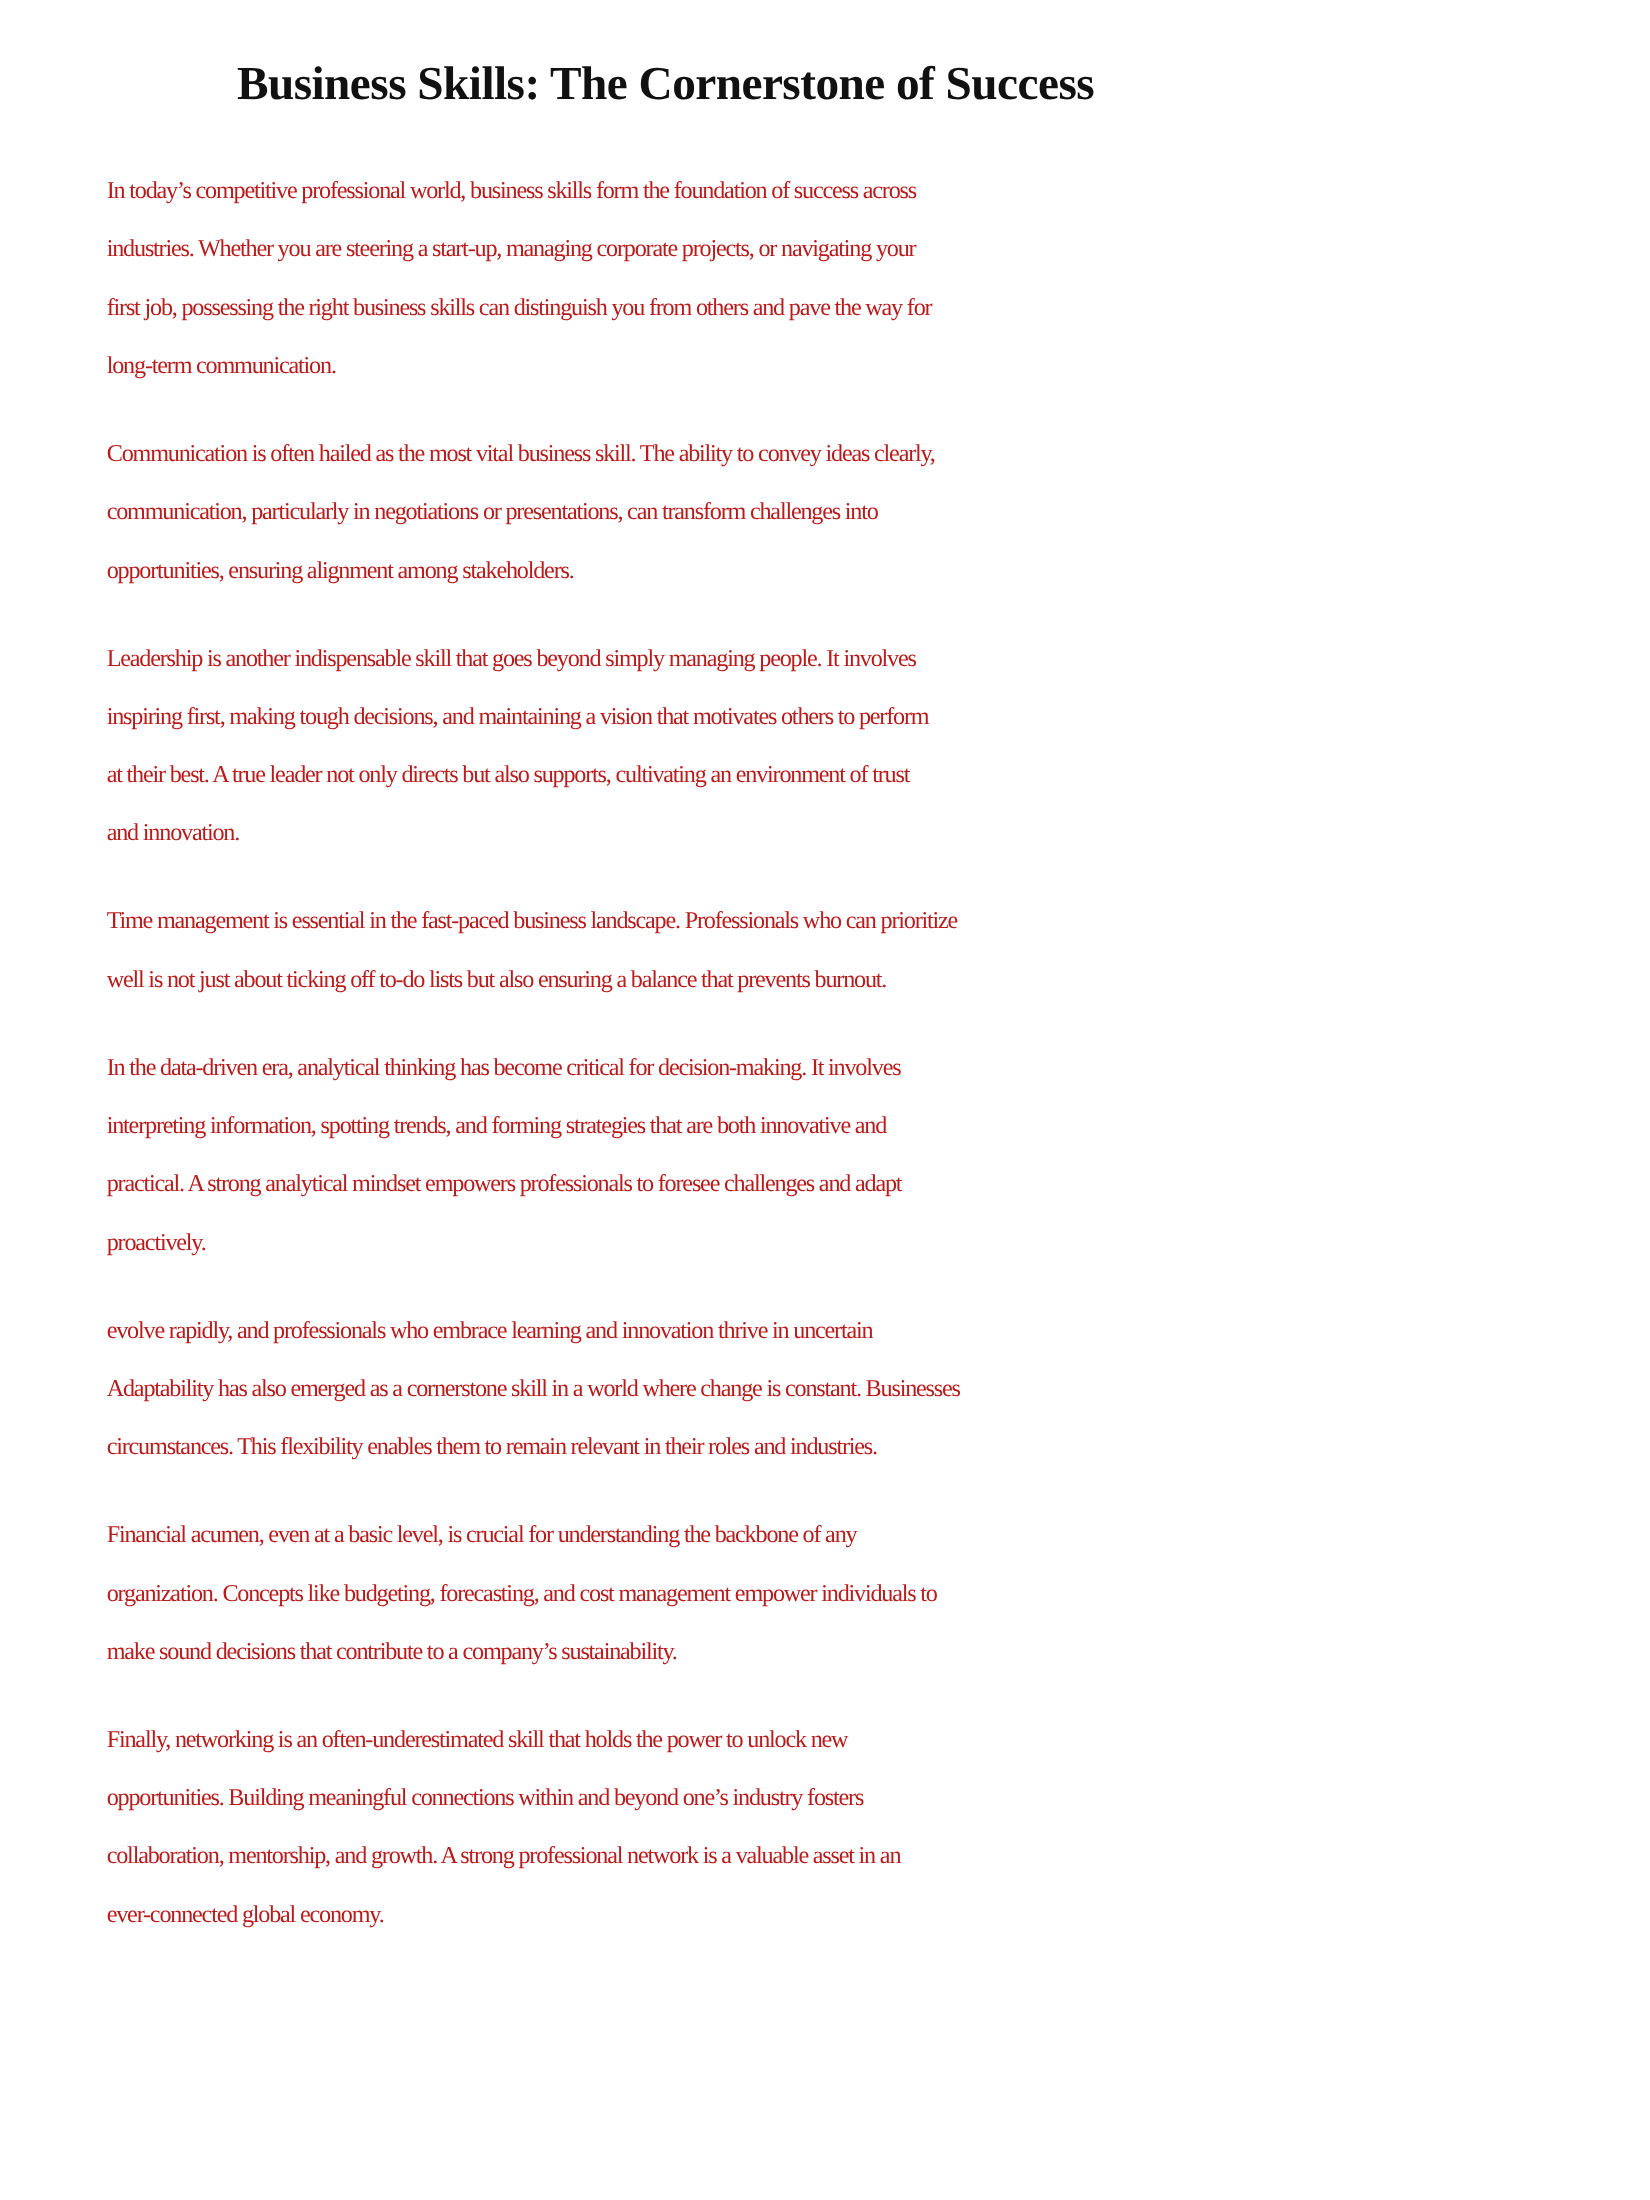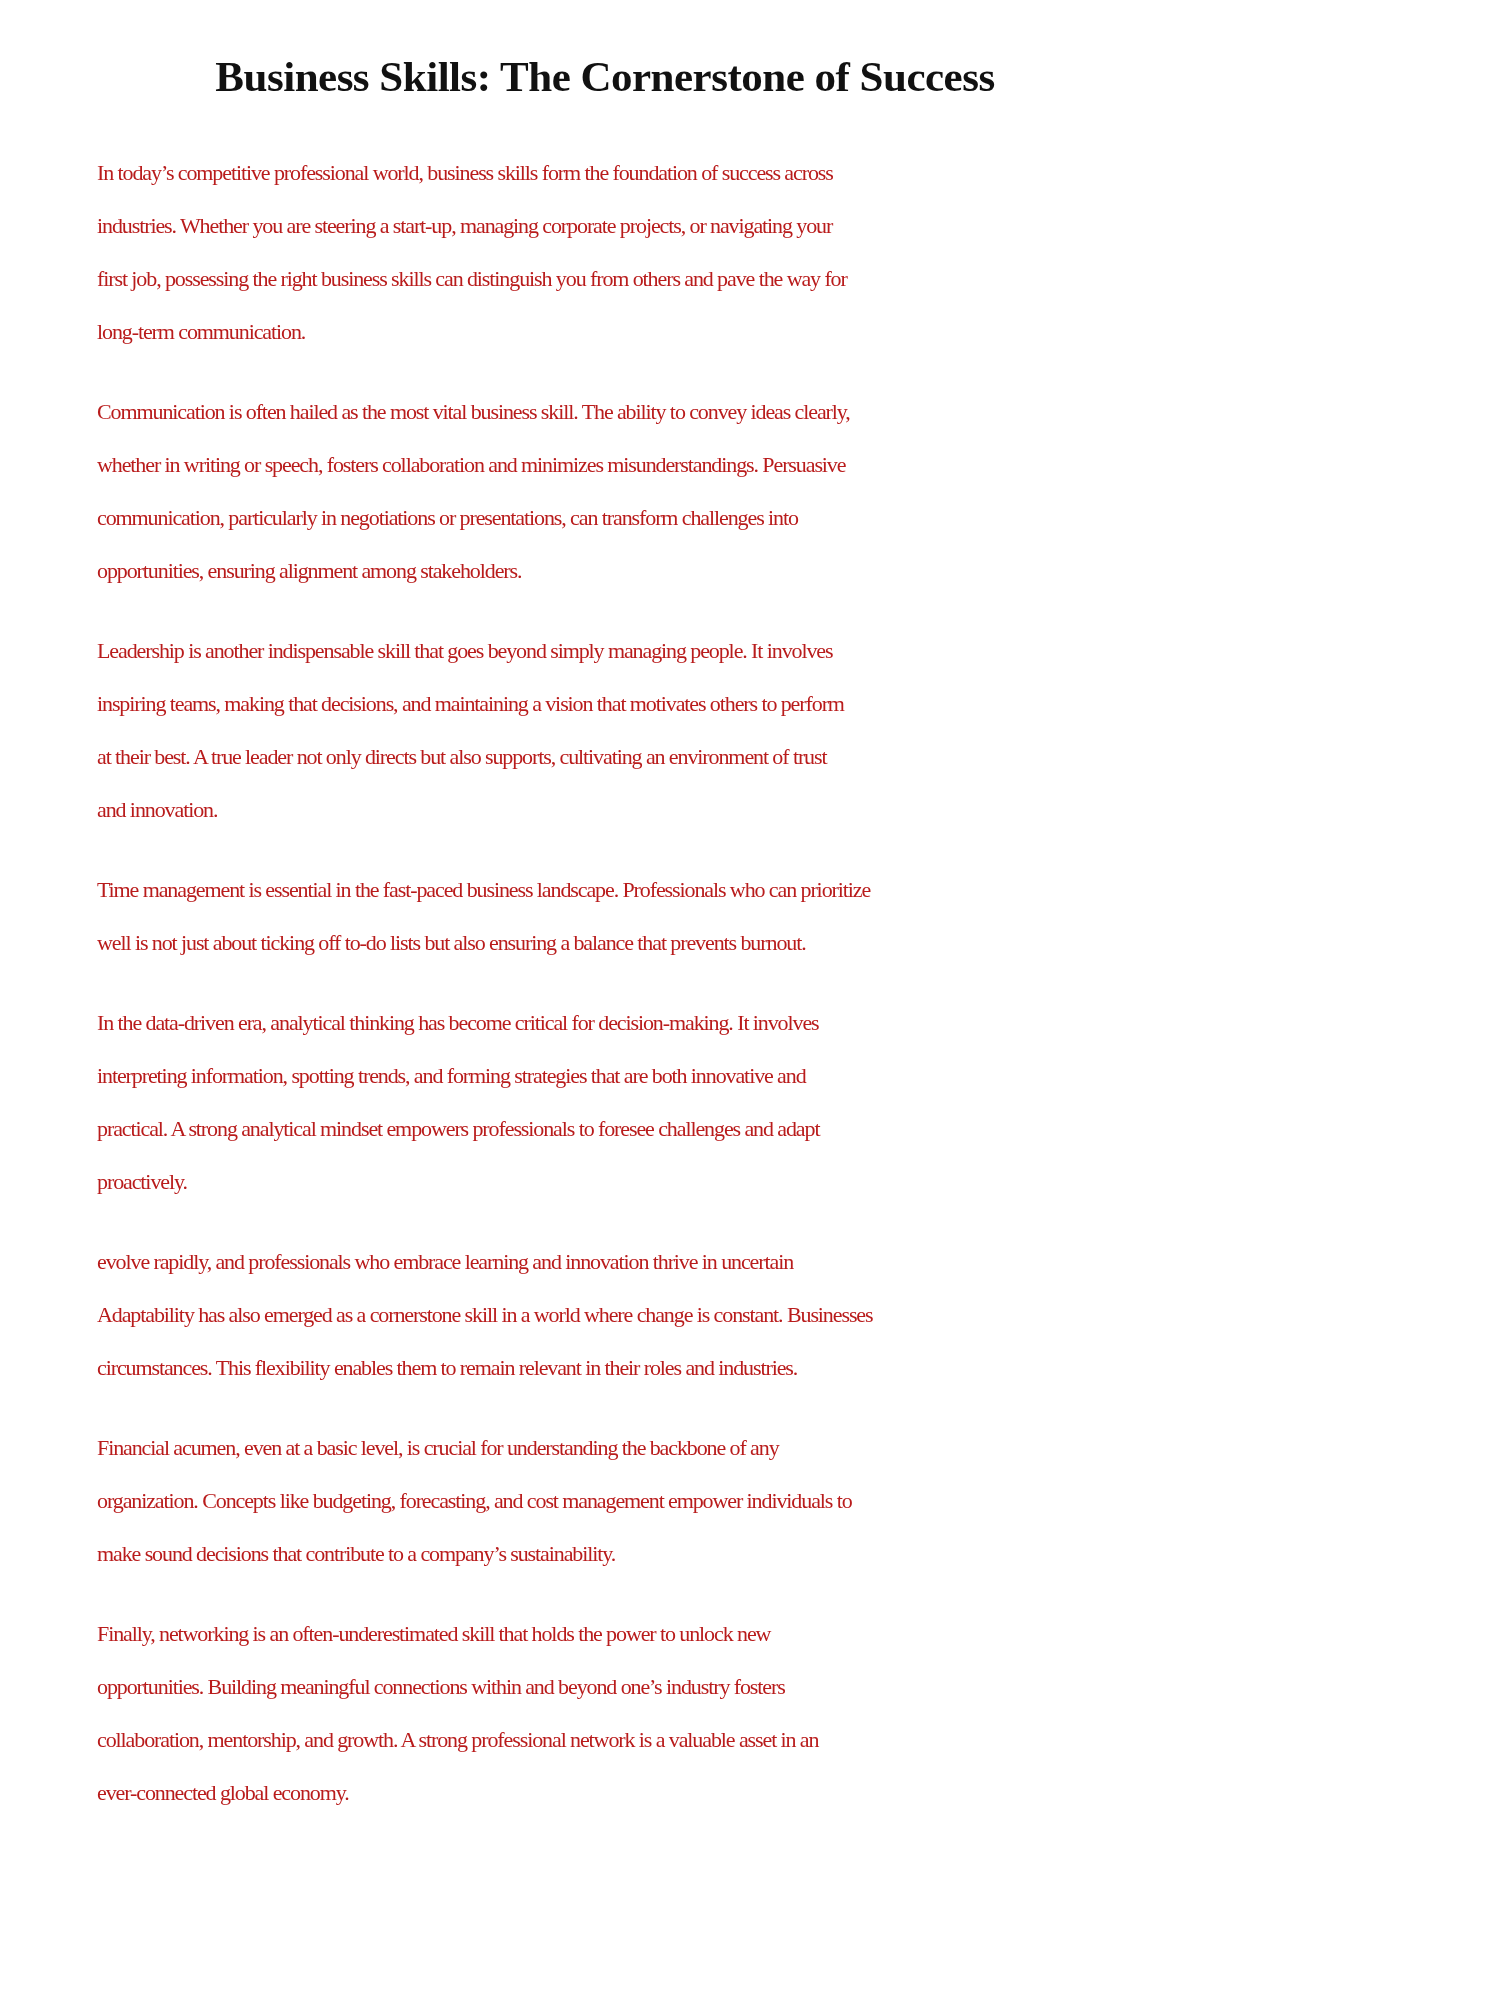--- a/index.html
+++ b/index.html
@@ -53,28 +53,27 @@
 
     <div class="para">
       <div class="line">In today’s competitive professional world, business skills form the foundation of success across</div>
       <div class="line">industries. Whether you are steering a start-up, managing corporate projects, or navigating your</div>
       <div class="line">first job, possessing the right business skills can distinguish you from others and pave the way for</div>
       <div class="line">long-term communication.</div>
     </div>
 
     <div class="para">
       <div class="line">Communication is often hailed as the most vital business skill. The ability to convey ideas clearly,</div>
-      <div class="line">whether in writing or speech, fosters collaboration and minimizes misunderstandings. Persuasive</div>
       <div class="line">communication, particularly in negotiations or presentations, can transform challenges into</div>
       <div class="line">opportunities, ensuring alignment among stakeholders.</div>
     </div>
 
     <div class="para">
       <div class="line">Leadership is another indispensable skill that goes beyond simply managing people. It involves</div>
-      <div class="line">inspiring teams, making that decisions, and maintaining a vision that motivates others to perform</div>
+      <div class="line">inspiring first, making tough decisions, and maintaining a vision that motivates others to perform</div>
       <div class="line">at their best. A true leader not only directs but also supports, cultivating an environment of trust</div>
       <div class="line">and innovation.</div>
     </div>
 
     <div class="para">
       <div class="line">Time management is essential in the fast-paced business landscape. Professionals who can prioritize</div>
       <div class="line">well is not just about ticking off to-do lists but also ensuring a balance that prevents burnout.</div>
     </div>
 
     <div class="para">

